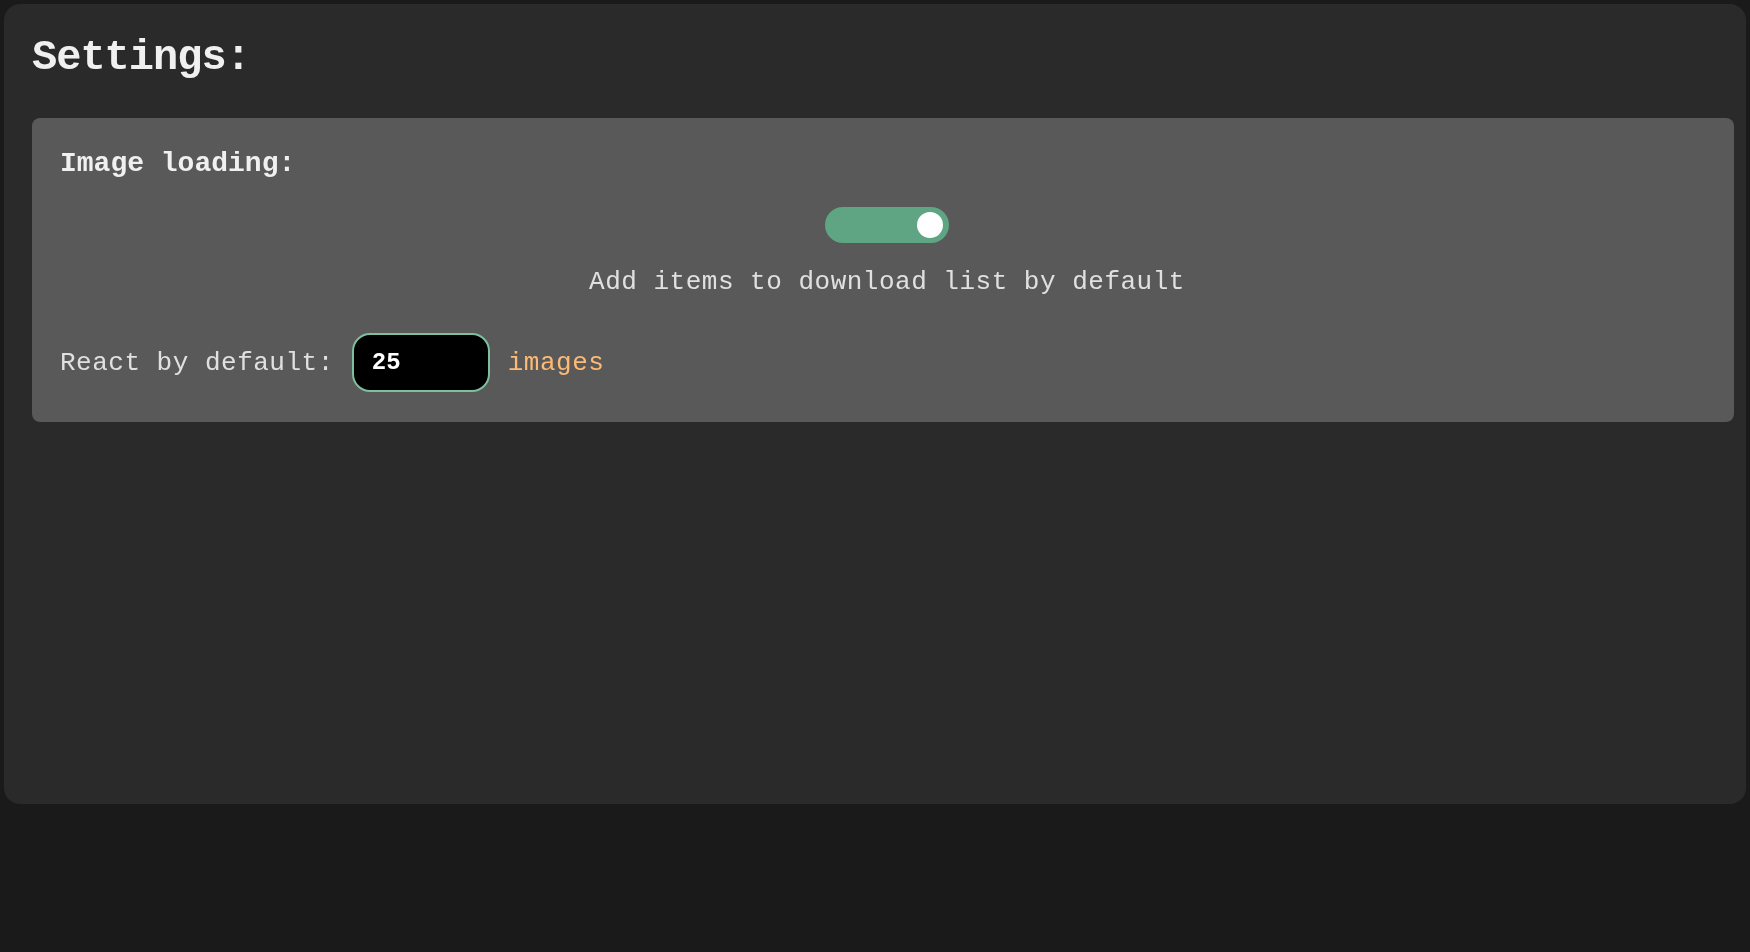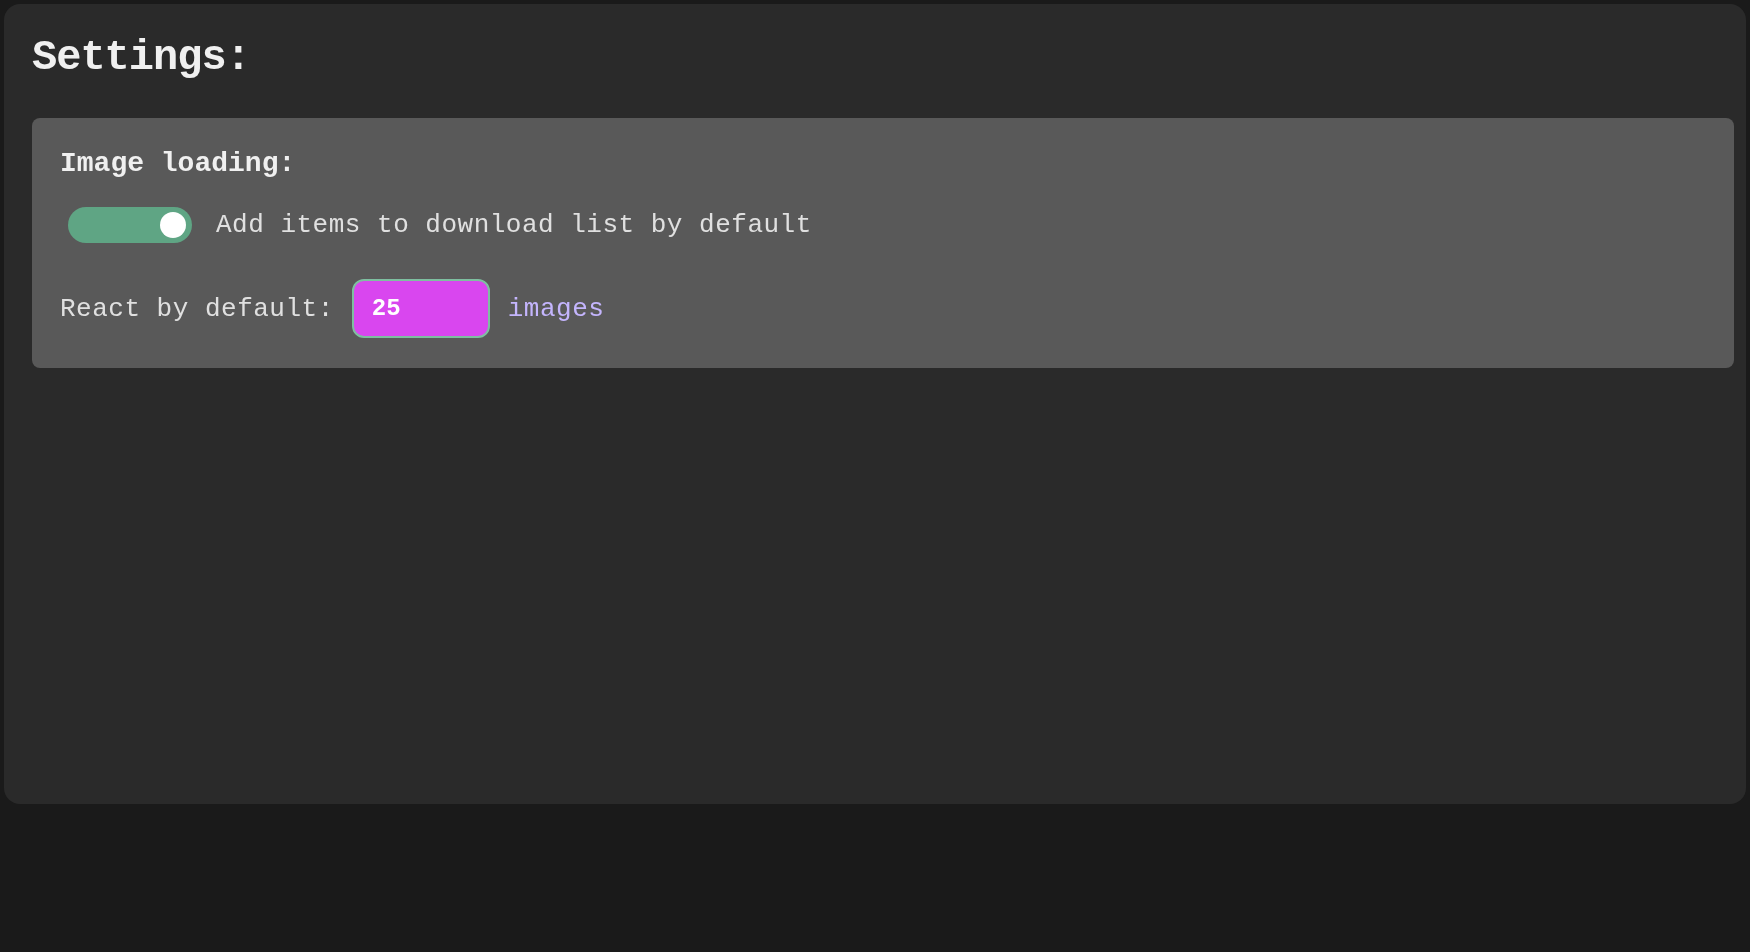--- a/index.html
+++ b/index.html
@@ -38,20 +38,21 @@
       font-weight: bold;
       margin-bottom: 28px;
       letter-spacing: 0px;
     }
     .toggle-row {
       display: flex;
       align-items: center;
       gap: 24px;
       margin-bottom: 36px;
       padding-left: 8px;
+      flex-direction: column;
     }
     .toggle {
       position: relative;
       width: 124px;
       height: 36px;
       background-color: #5fa584;
       border-radius: 18px;
       cursor: pointer;
       flex-shrink: 0;
     }
@@ -73,33 +74,33 @@
       display: flex;
       align-items: center;
       gap: 18px;
     }
     .input-label {
       color: #e0e0e0;
       font-size: 26px;
       letter-spacing: 0.5px;
     }
     .number-input {
-      background-color: #d946ef;
+      background-color: #000000;
       border: 2px solid #7ebfa0;
-      border-radius: 12px;
+      border-radius: 18px;
       padding: 14px 18px;
       font-family: 'Courier New', Courier, monospace;
       font-size: 24px;
       font-weight: bold;
       color: #ffffff;
       width: 138px;
       outline: none;
     }
     .input-suffix {
-      color: #c4b5fd;
+      color: #fdba74;
       font-size: 26px;
       letter-spacing: 0.5px;
     }
     .credits-panel {
       padding-top: 40px;
       padding-bottom: 40px;
     }
     .credits-links {
       margin-bottom: 48px;
     }

